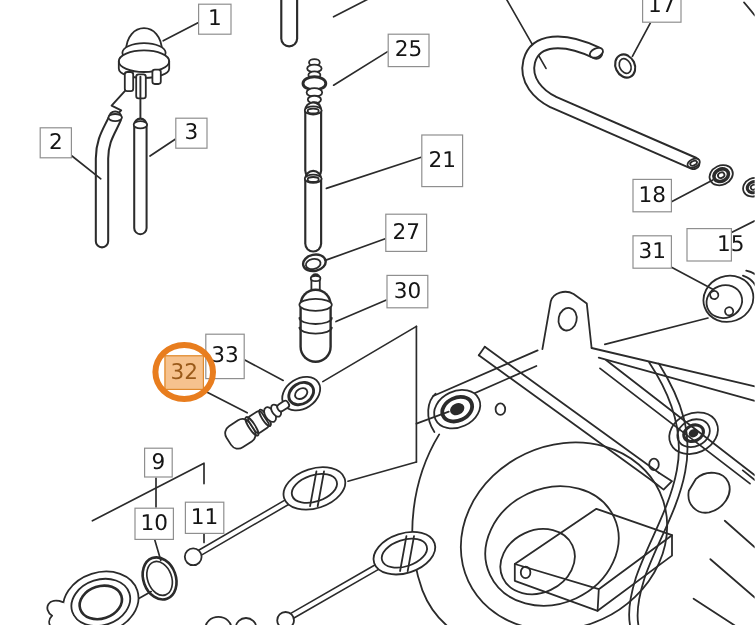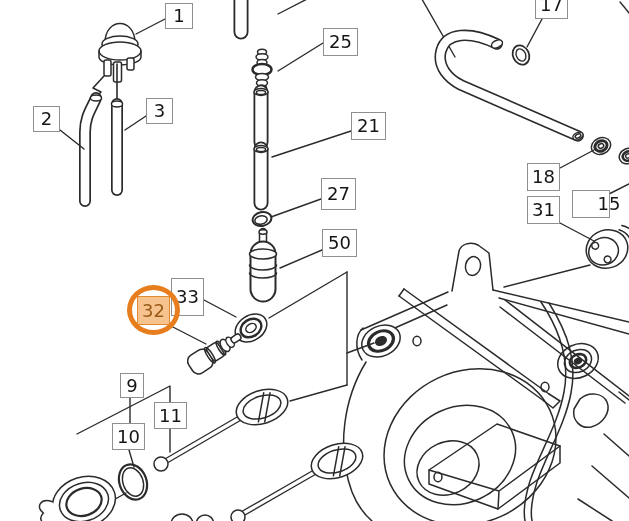--- a/index.html
+++ b/index.html
@@ -261,28 +261,28 @@
       <path d="M129,450 L134,467"></path>
       <path d="M170,429 L170,452"></path>
     </g>
   </g>
 </svg>
 
 <div class="callout" style="left:165px;top:3px;width:28px;height:26px;">1</div>
 <div class="callout" style="left:33px;top:106px;width:27px;height:26px;">2</div>
 <div class="callout" style="left:146px;top:98px;width:27px;height:26px;">3</div>
 <div class="callout" style="left:323px;top:28px;width:35px;height:28px;">25</div>
-<div class="callout" style="left:351px;top:112px;width:35px;height:28px;">21</div>
+<div class="callout" style="left:351px;top:112px;width:35px;height:44px;">21</div>
 <div class="callout" style="left:321px;top:178px;width:35px;height:32px;">27</div>
-<div class="callout" style="left:322px;top:229px;width:35px;height:28px;">50</div>
+<div class="callout" style="left:322px;top:229px;width:35px;height:28px;">30</div>
 <div class="callout" style="left:535px;top:-9px;width:33px;height:28px;">17</div>
-<div class="callout" style="left:527px;top:163px;width:33px;height:28px;">18</div>
+<div class="callout" style="left:527px;top:149px;width:33px;height:28px;">18</div>
 <div class="callout" style="left:527px;top:196px;width:33px;height:28px;">31</div>
 <div class="callout" style="left:572px;top:190px;width:33px;height:28px;padding-left:36px;">15</div>
 <div class="callout" style="left:171px;top:278px;width:33px;height:38px;">33</div>
 <div class="callout hl" style="left:137px;top:296px;width:33px;height:29px;">32</div>
 <div class="callout" style="left:120px;top:373px;width:24px;height:25px;">9</div>
 <div class="callout" style="left:112px;top:423px;width:33px;height:27px;">10</div>
-<div class="callout" style="left:154px;top:402px;width:33px;height:27px;">11</div>
+<div class="callout" style="left:154px;top:418px;width:33px;height:27px;">11</div>
 
 <div id="hl-ring"></div>
 
 </div>
 
 </body></html>

